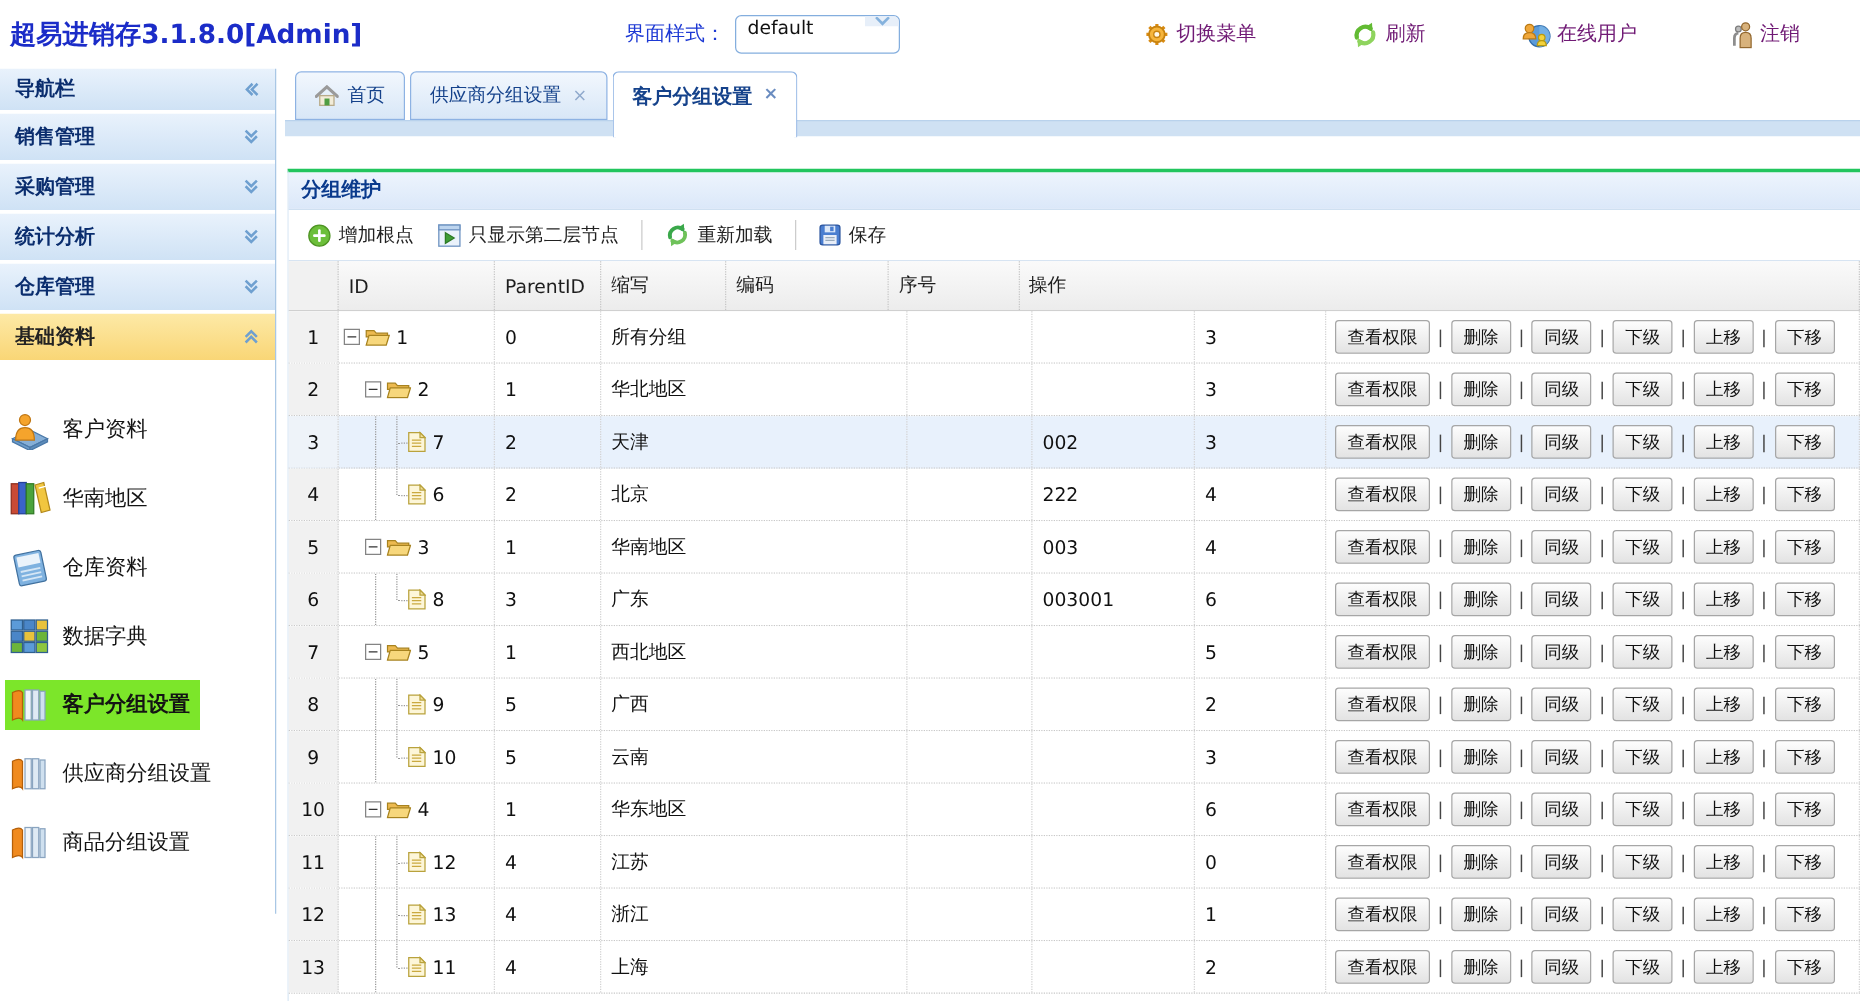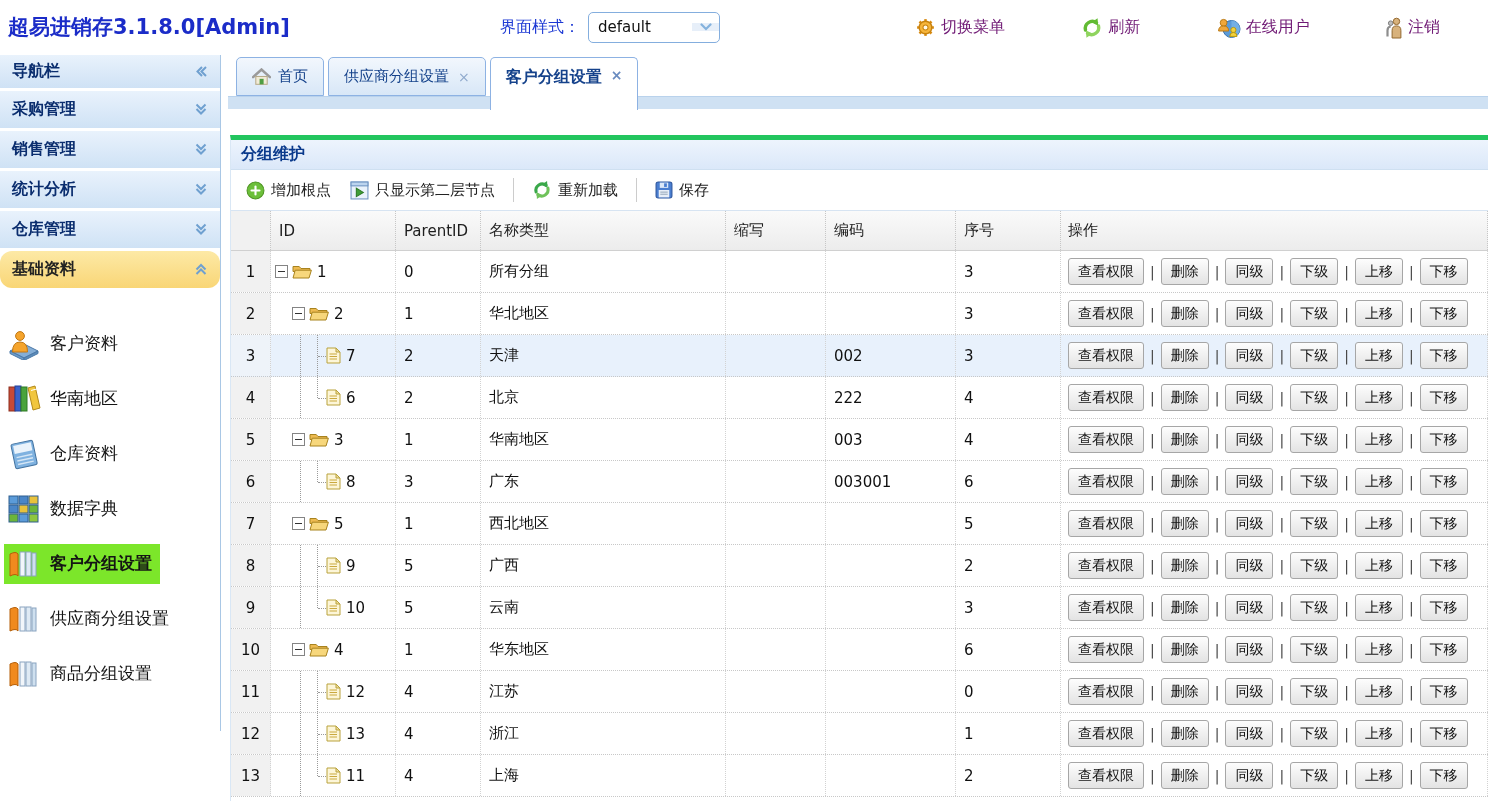--- a/index.html
+++ b/index.html
@@ -4,49 +4,49 @@
 <style>
   * { box-sizing: border-box; margin: 0; padding: 0; }
   html,body { width:1488px; height:801px; overflow:hidden; background:#fff;
     font-family:"DejaVu Sans","Liberation Sans",sans-serif; position:relative; }
 
   
   .topbar{position:absolute;left:0;top:0;width:1488px;height:55px;background:#fff;}
   .app-title{position:absolute;left:8px;top:13px;font-size:21px;font-weight:bold;color:#1b2cc8;}
   .style-group{position:absolute;left:500px;top:10px;height:34px;display:flex;align-items:center;gap:8px;}
   .style-label{color:#1d39d4;font-size:16px;}
-  .style-select{width:132px;height:31px;border:1px solid #84aede;border-radius:5px;display:flex;align-items:center;background:#fff;overflow:hidden;cursor:pointer;}
+  .style-select{width:132px;height:31px;border:1px solid #84aede;border-radius:5px;display:flex;align-items:flex-start;background:#fff;overflow:hidden;cursor:pointer;}
   .style-select .val{flex:1;display:flex;align-items:center;padding-left:9px;font-size:15px;color:#111;}
   .style-select .arrow{width:27px;display:flex;align-items:center;justify-content:center;background:#e7eff9;}
   .top-links{position:absolute;left:915px;top:0;width:525px;height:55px;display:flex;align-items:center;justify-content:space-between;}
   .top-link{display:flex;align-items:center;gap:5px;color:#701a75;font-size:16px;cursor:pointer;white-space:nowrap;}
 
   
   .sidebar{position:absolute;left:0;top:55px;width:221px;height:676px;background:#fff;border-right:1px solid #a9c7e5;}
   .acc-header{height:37px;margin-bottom:3px;background:linear-gradient(#e9f2fc,#cfe2f5);display:flex;align-items:center;justify-content:space-between;padding:0 12px;color:#0a2d6e;font-weight:bold;font-size:16px;cursor:pointer;}
   .acc-header.nav{height:33px;}
-  .acc-header.selected{background:linear-gradient(#fdeaa9,#f9d striped);background:linear-gradient(#fde9a6,#f9d676);color:#222;border-radius:12px;}
+  .acc-header.selected{background:linear-gradient(#fdeaa9,#f9d striped);background:linear-gradient(#fde9a6,#f9d676);color:#222;}
   .icn{display:inline-flex;align-items:center;}
   .side-items{padding-top:25px;}
   .side-item{height:55px;display:flex;align-items:center;padding-left:4px;cursor:pointer;}
   .side-item .wrap{display:inline-flex;align-items:center;gap:9px;padding:4px 8px 4px 3px;}
   .side-item.selected .wrap{background:#7ce62a;}
   .side-item .label{font-size:17px;color:#141414;}
   .side-item.selected .label{font-weight:bold;}
 
   
   .main{position:absolute;left:228px;top:55px;width:1260px;height:746px;}
   .tab-band{position:absolute;left:0;top:41px;width:100%;height:13px;background:#cfe1f3;border-top:1px solid #b9d2ec;z-index:1;}
   .tabs{position:absolute;left:8px;top:2px;display:flex;align-items:flex-start;gap:4px;z-index:2;}
   .tab{height:39px;padding:0 15px;display:flex;align-items:center;gap:7px;background:linear-gradient(#f2f7fd,#d8e7f7);border:1px solid #8db2e3;border-radius:5px 5px 0 0;color:#15428b;font-size:15px;cursor:pointer;white-space:nowrap;}
   .tab.active{background:#fff;height:53px;border-bottom:none;font-weight:bold;font-size:16px;align-items:flex-start;padding-top:9px;}
   .tab-close{color:#8fa9cc;font-size:14px;margin-left:2px;cursor:pointer;}
   .tab.active .tab-close{color:#6a8cc0;}
 
-  .panel{position:absolute;left:2px;top:80px;right:0;bottom:0;border-top:5px solid #22c55e;border-left:1px solid #d9e7f5;}
+  .panel{position:absolute;left:2px;top:80px;right:0;bottom:0;border-top:3px solid #22c55e;border-left:1px solid #d9e7f5;}
   .panel-header{height:30px;background:linear-gradient(#edf4fd,#dbe8f9);display:flex;align-items:center;padding-left:10px;color:#0a3a8c;font-weight:bold;font-size:16px;border-bottom:1px solid #cfe0f1;}
   .toolbar{height:41px;display:flex;align-items:center;gap:5px;padding-left:8px;background:#fff;border-bottom:1px solid #d7e4f2;}
   .tool-btn{display:flex;align-items:center;gap:6px;font-size:15px;color:#222;padding:4px 7px;border-radius:3px;cursor:pointer;white-space:nowrap;}
   .tool-sep{width:1px;height:24px;background:#ccc;margin:0 6px;}
 
   .grid{font-size:15px;}
   .grid-header{height:40px;display:flex;background:linear-gradient(#fafafa,#ececec);border-bottom:1px solid #d0d0d0;}
   .gh-cell{display:flex;align-items:center;padding-left:8px;border-right:1px dotted #c6c6c6;color:#1d1d1d;font-size:15px;}
   .grid-row{height:42px;display:flex;background:#fff;border-bottom:1px dotted #c8c8c8;}
   .grid-row.selected{background:#e8f1fc;}
@@ -154,32 +154,32 @@
         <span class="icn">
           <svg width="14" height="13" viewBox="0 0 13 13">
             <g fill="none" stroke="#6fa0d0" stroke-width="2">
               <path d="M7.5 2 3 6.5 7.5 11"></path>
               <path d="M11.5 2 7 6.5 11.5 11"></path>
             </g>
           </svg>
         </span>
       </div>
       <div class="acc-header">
-        <span>采购管理</span>
+        <span>销售管理</span>
         <span class="icn">
           <svg width="14" height="13" viewBox="0 0 13 13">
             <g fill="none" stroke="#6fa0d0" stroke-width="2">
               <path d="M2 1.5 6.5 6 11 1.5"></path>
               <path d="M2 6 6.5 10.5 11 6"></path>
             </g>
           </svg>
         </span>
       </div>
       <div class="acc-header">
-        <span>销售管理</span>
+        <span>采购管理</span>
         <span class="icn">
           <svg width="14" height="13" viewBox="0 0 13 13">
             <g fill="none" stroke="#6fa0d0" stroke-width="2">
               <path d="M2 1.5 6.5 6 11 1.5"></path>
               <path d="M2 6 6.5 10.5 11 6"></path>
             </g>
           </svg>
         </span>
       </div>
       <div class="acc-header">
@@ -393,21 +393,20 @@
             </svg>
           </span>
           <span>保存</span>
         </div>
       </div>
     <div class="grid">
       <div class="grid-header" id="grid-header">
           <div class="gh-cell col-num"></div>
           <div class="gh-cell col-id">ID</div>
           <div class="gh-cell col-pid">ParentID</div>
-          <div class="gh-cell col-name">名称类型</div>
           <div class="gh-cell col-abbr">缩写</div>
           <div class="gh-cell col-code">编码</div>
           <div class="gh-cell col-seq">序号</div>
           <div class="gh-cell col-op">操作</div>
         </div>
       <div id="grid-body">
           <div class="grid-row">
             <div class="g-cell col-num">1</div>
             <div class="g-cell col-id tree-cell">
               <span class="expand-box"></span>

